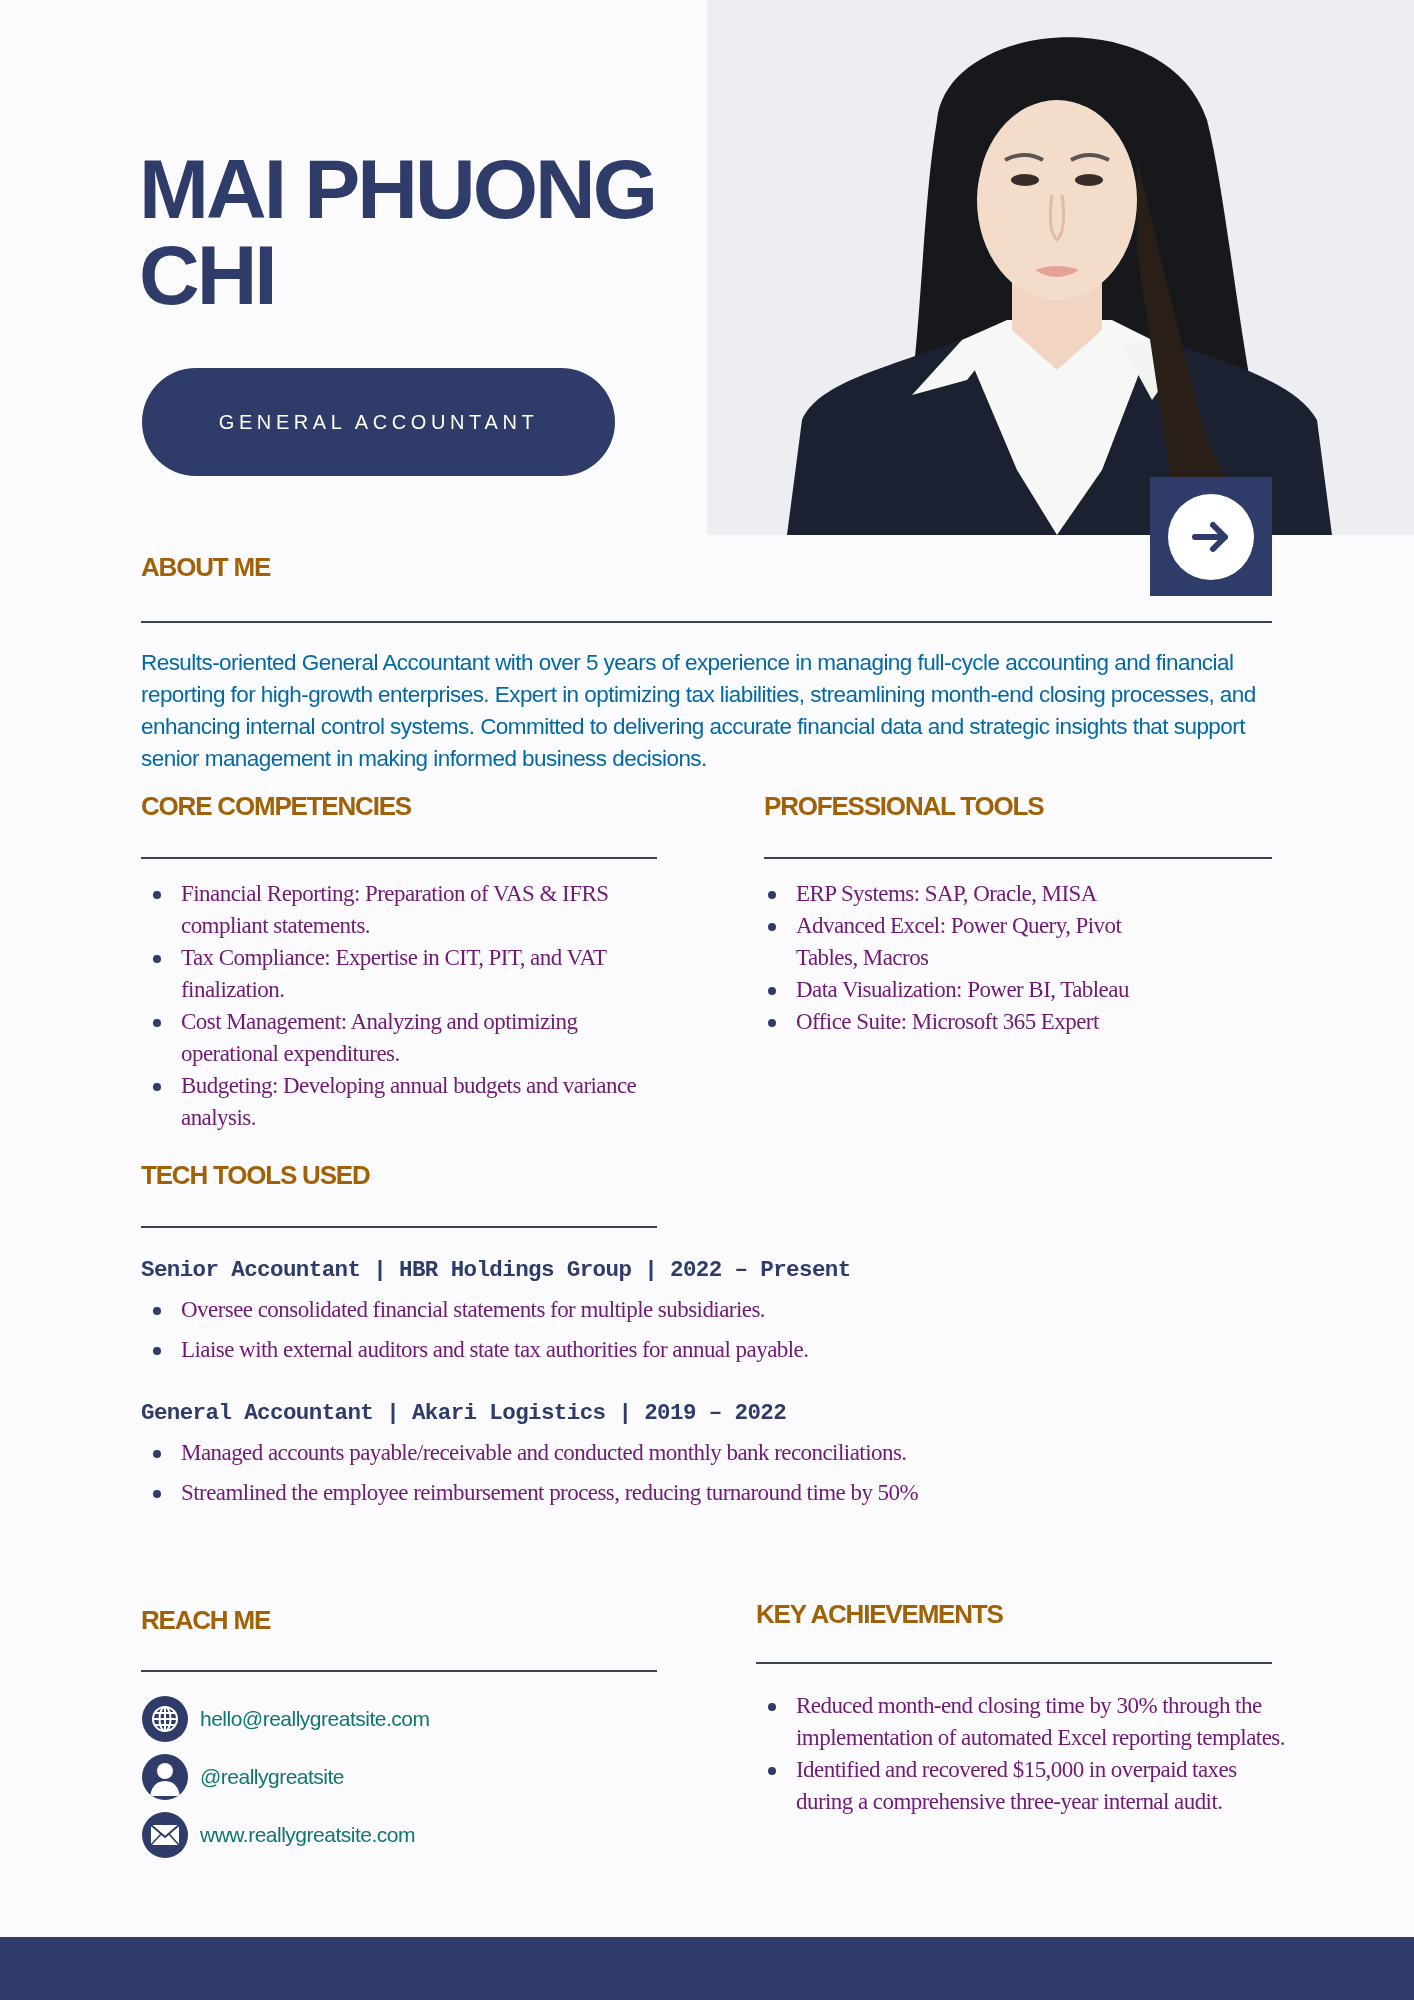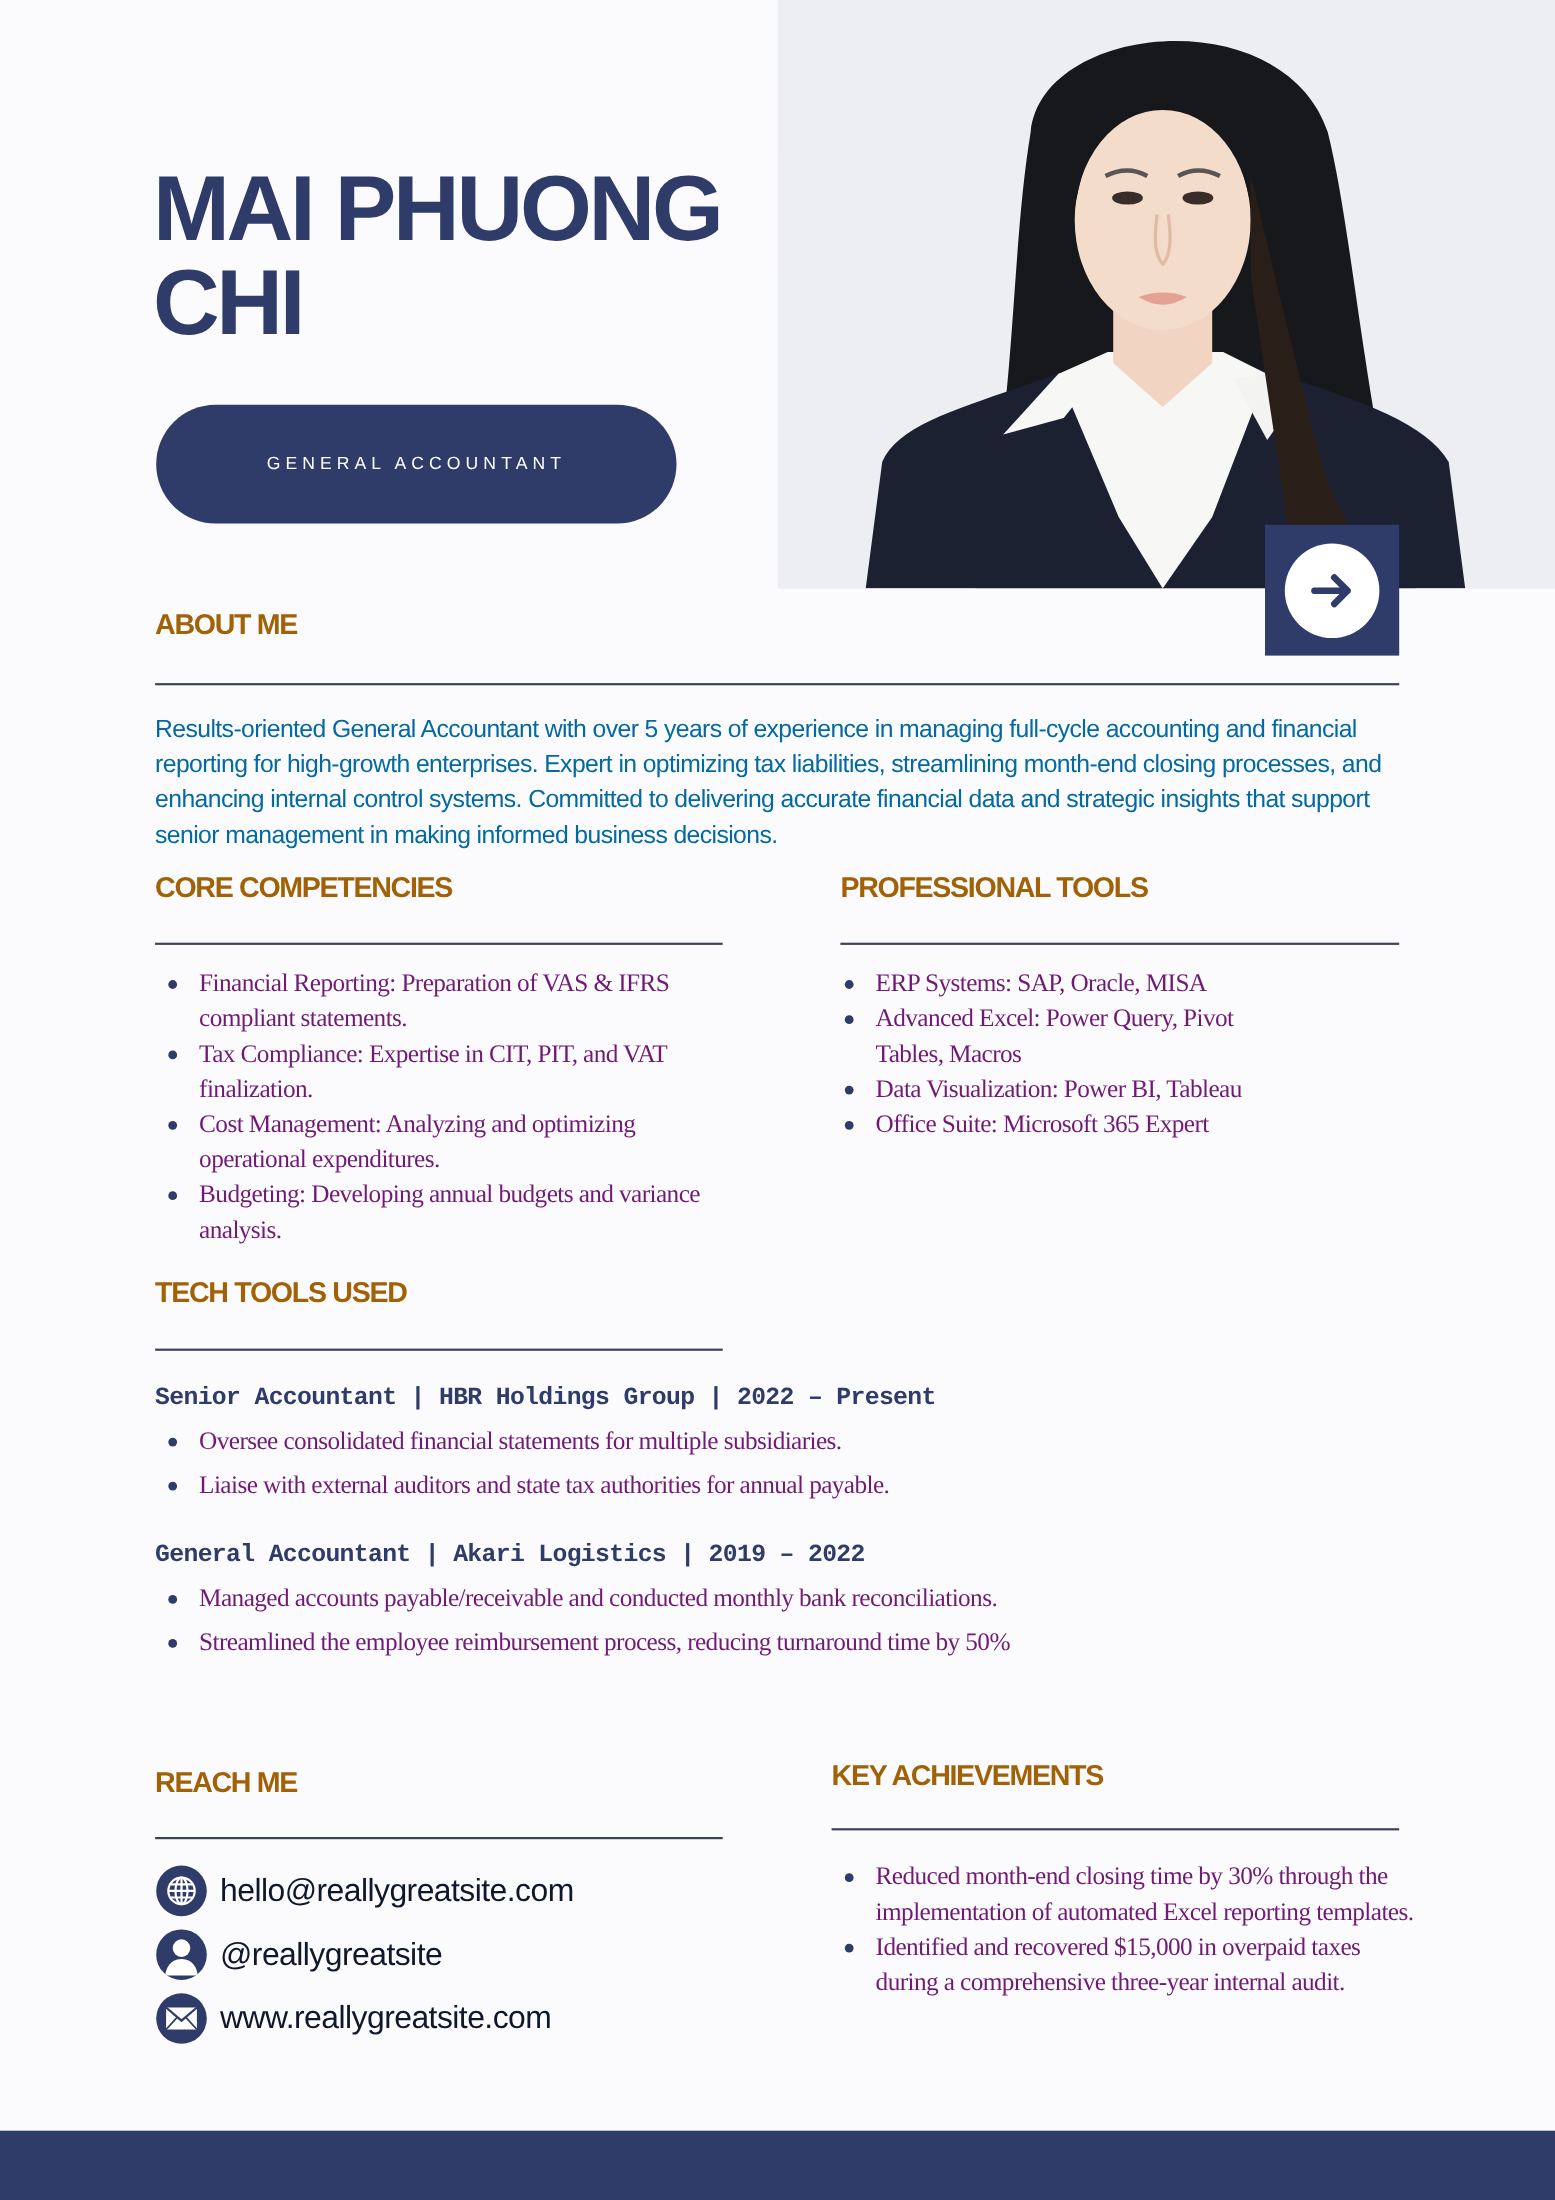--- a/index.html
+++ b/index.html
@@ -20,21 +20,21 @@
     letter-spacing: -3px; color: #2f3b68;
     width: 600px;
   }
   .name span { display: block; }
 
   
   .title-pill {
     left: 142px; top: 368px; width: 473px; height: 108px;
     background: #2f3b68; border-radius: 54px;
     display: flex; align-items: center; justify-content: center;
-    color: #ffffff; font-size: 16px; letter-spacing: 4.6px; font-weight: 400;
+    color: #ffffff; font-size: 20px; letter-spacing: 4.6px; font-weight: 400;
   }
 
   
   .photo {
     left: 707px; top: 0; width: 707px; height: 535px;
     background: linear-gradient(180deg, #eef0f3 0%, #e9ecef 100%);
     overflow: hidden;
   }
   .photo svg { width: 100%; height: 100%; display: block; }
 
@@ -82,21 +82,21 @@
   }
 
   .contact-row {
     display: flex; align-items: center; height: 46px; margin-bottom: 12px;
   }
   .contact-icon {
     width: 46px; height: 46px; border-radius: 50%; background: #2f3b68;
     display: flex; align-items: center; justify-content: center; flex: none;
   }
   .contact-text {
-    margin-left: 12px; font-size: 29px; color: #0f172a; letter-spacing: -0.5px;
+    margin-left: 12px; font-size: 21px; color: #0f766e; letter-spacing: -0.5px;
   }
 
   .footer {
     left: 0; top: 1937px; width: 1414px; height: 63px; background: #2f3b68;
   }
 </style>
 </head>
 <body>
 
 <h1 class="abs name">

